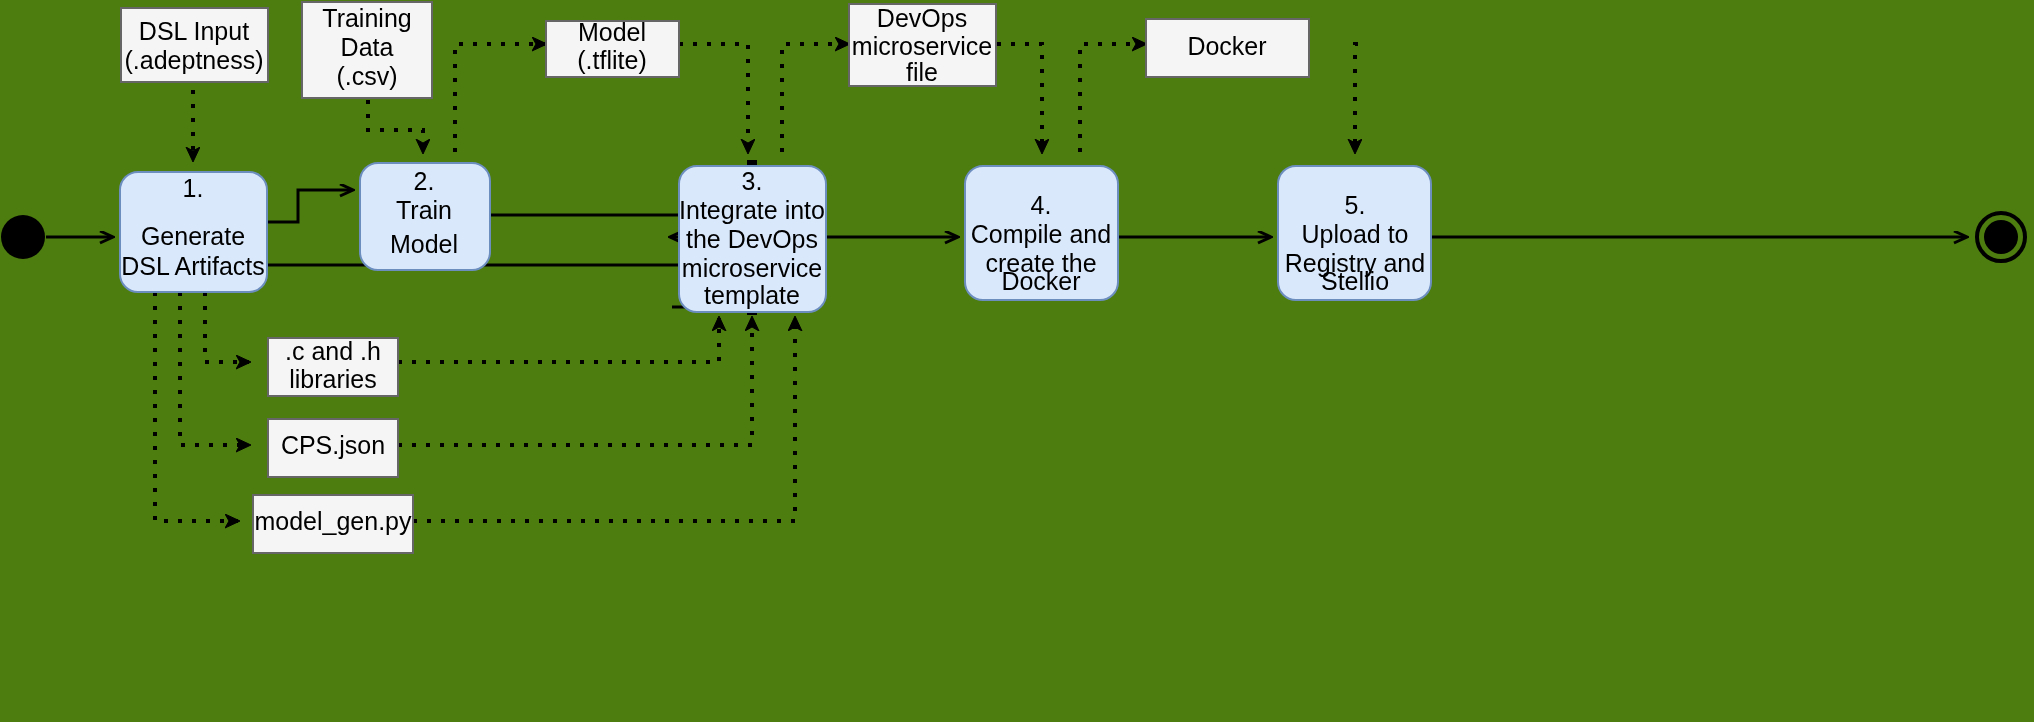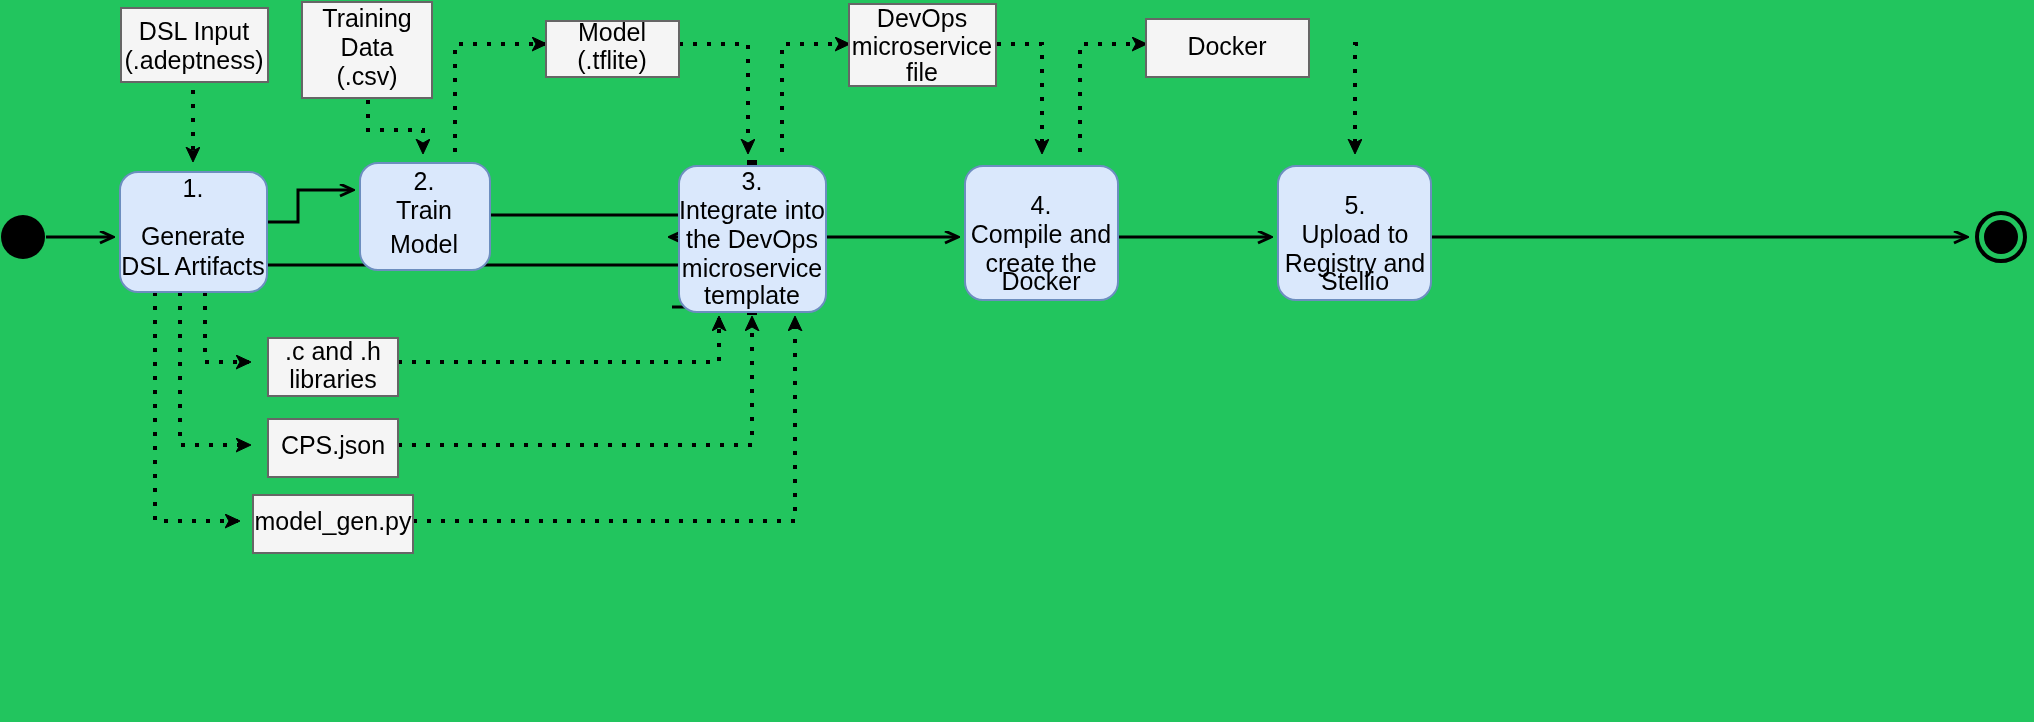--- a/index.html
+++ b/index.html
@@ -10,21 +10,21 @@
   body {
     width: 2034px;
     height: 722px;
     font-family: "Liberation Sans", sans-serif;
     overflow: hidden;
   }
   #diagram-root {
     position: relative;
     width: 2034px;
     height: 722px;
-    background: #22c55e;
+    background: #4d7c0f;
   }
   svg#activity-diagram {
     display: block;
     width: 2034px;
     height: 722px;
   }
   .activity-rect {
     fill: #dae8fc;
     stroke: #6c8ebf;
     stroke-width: 2;

